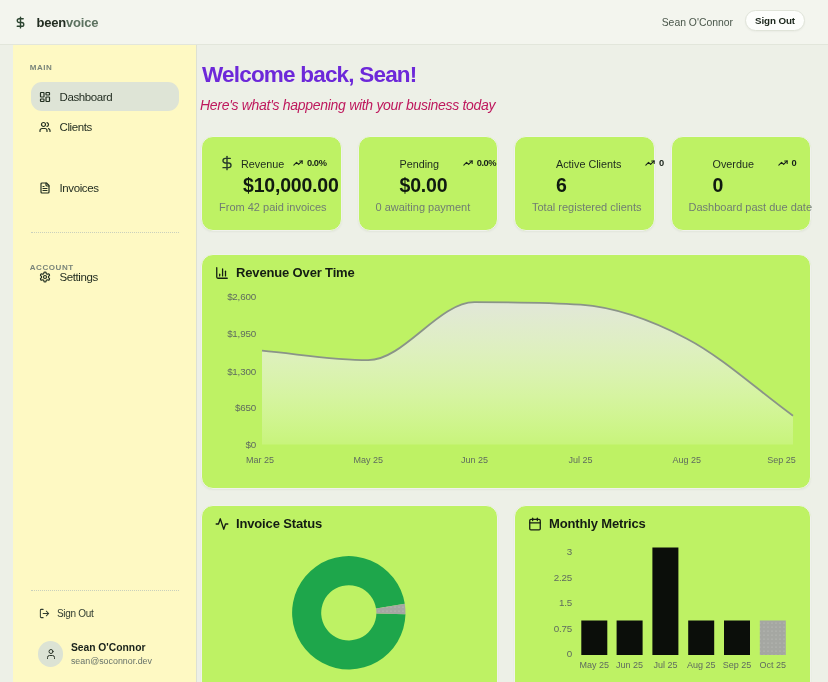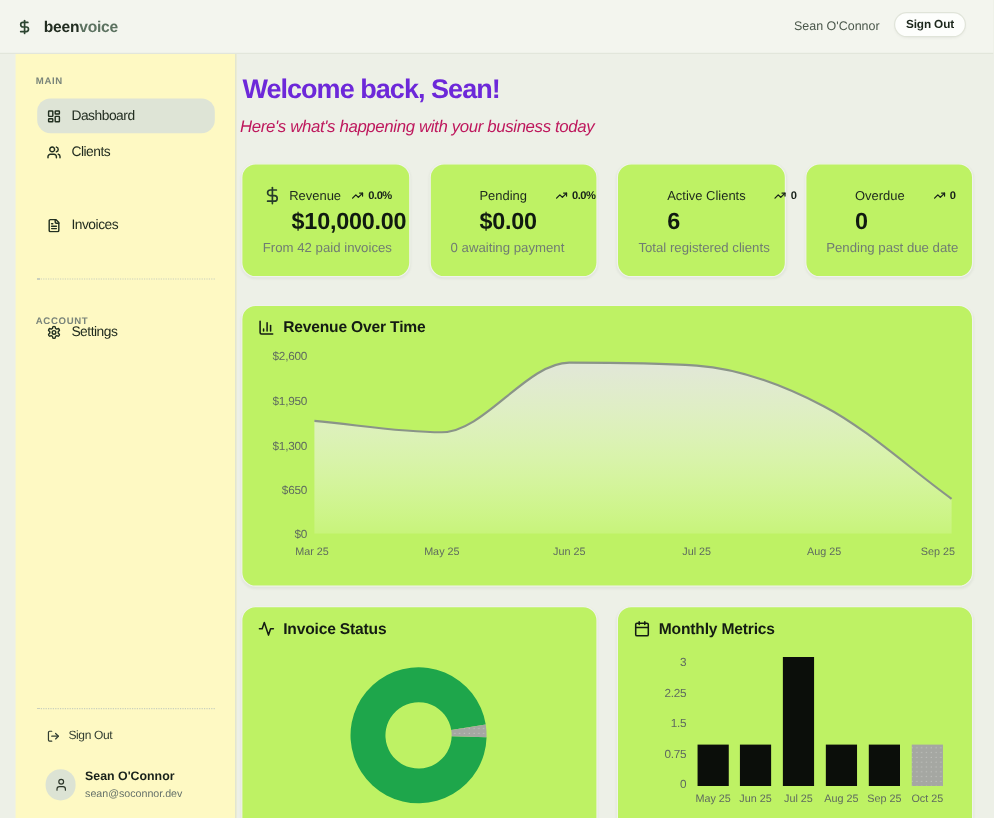--- a/index.html
+++ b/index.html
@@ -159,21 +159,21 @@
           <polyline points="22 17 13.5 8.5 8.5 13.5 2 7"></polyline>
           <polyline points="16 17 22 17 22 11"></polyline>
         </svg>
       <div class="slabel">Overdue</div>
       <div class="strend"><svg width="10" height="10" viewBox="0 0 24 24" fill="none" stroke="#18221a" stroke-width="2.6" stroke-linecap="round" stroke-linejoin="round">
             <polyline points="22 7 13.5 15.5 8.5 10.5 2 17"></polyline>
             <polyline points="16 7 22 7 22 13"></polyline>
           </svg>0</div>
     </div>
     <div class="sval">0</div>
-    <div class="ssub">Pending past due date</div>
+    <div class="ssub">Dashboard past due date</div>
   </div>
 
   <div class="card" style="left:17px; top:209.3px; width:610px; height:235px;">
     <div class="ctitle">
       <svg width="14" height="14" viewBox="0 0 24 24" fill="none" stroke="#141c13" stroke-width="2.2" stroke-linecap="round" stroke-linejoin="round">
           <path d="M3 3v16a2 2 0 0 0 2 2h16"></path>
           <path d="M18 17V9"></path>
           <path d="M13 17V5"></path>
           <path d="M8 17v-3"></path>
         </svg>

